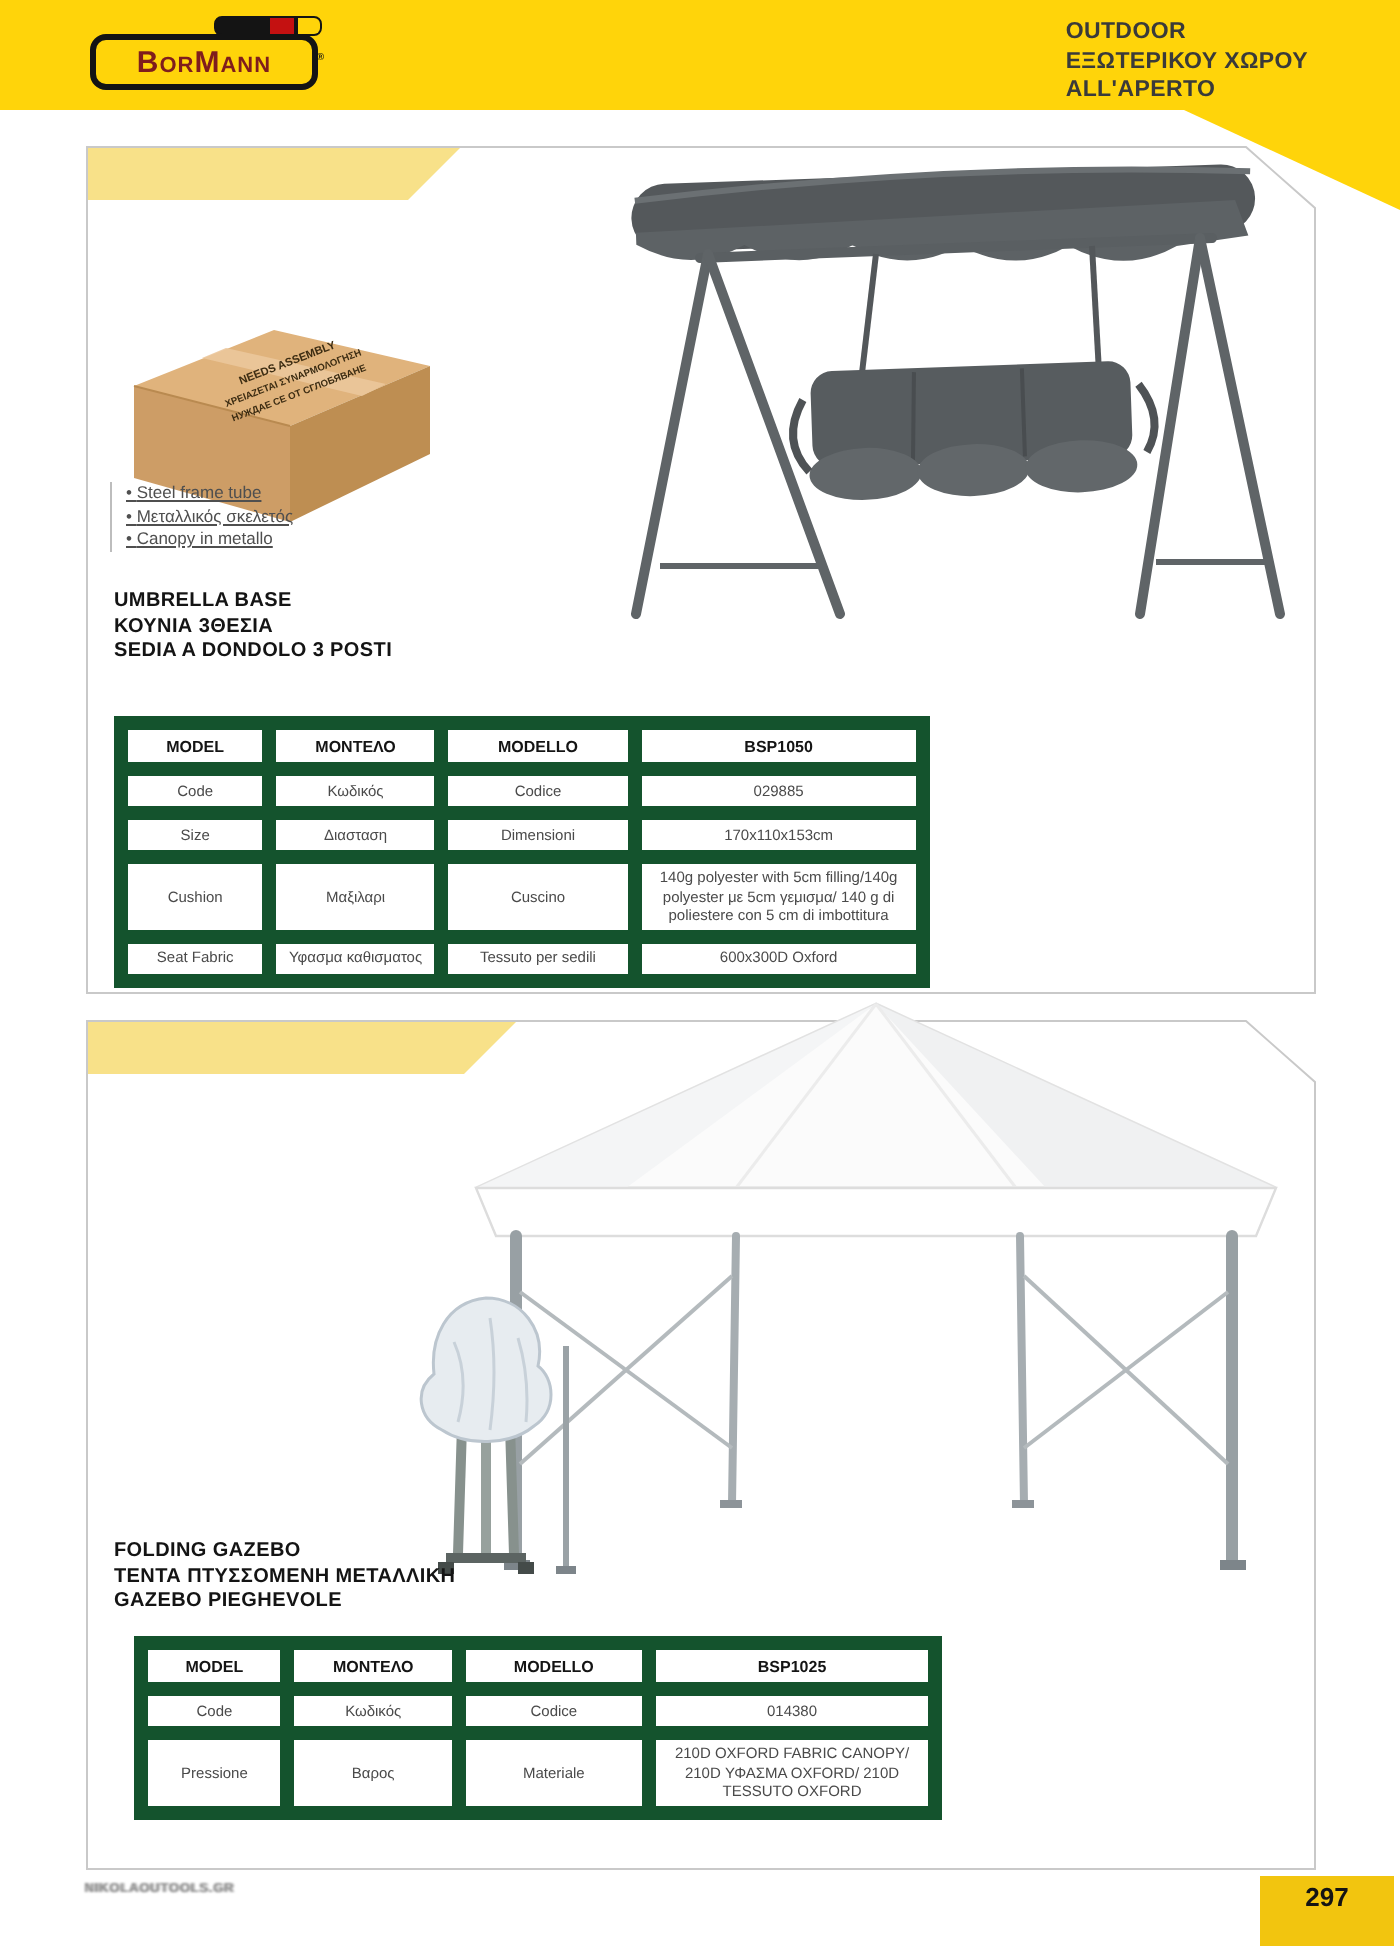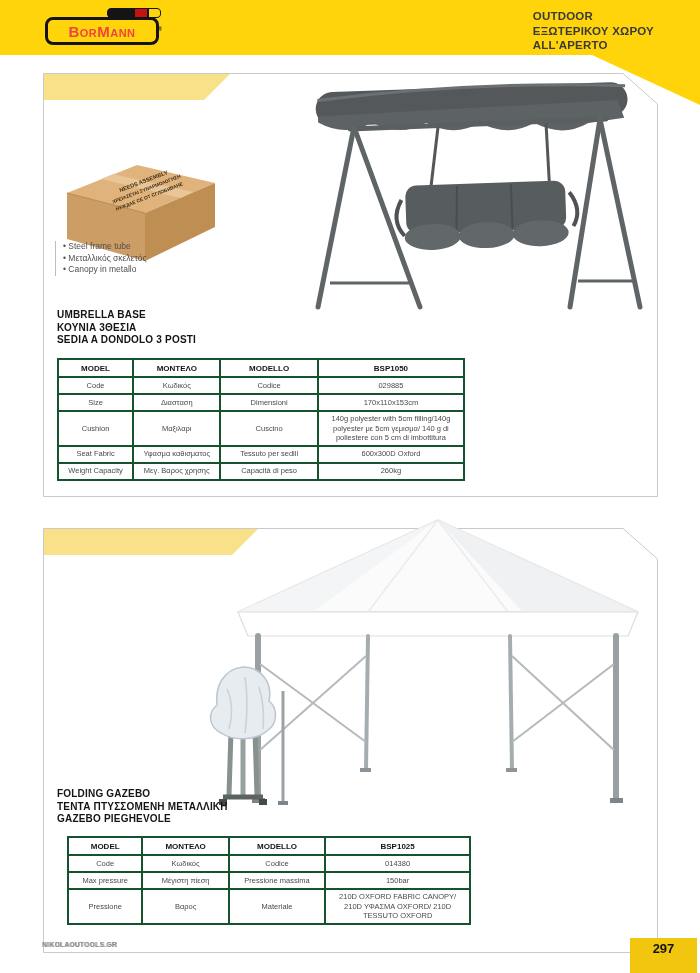--- a/index.html
+++ b/index.html
@@ -12,21 +12,21 @@
     clip-path:polygon(0 0,100% 0,100% 100%);}
   .logo{position:absolute;left:45px;top:8px;width:114px;height:37px;}
   .logo-bar{position:absolute;top:0;right:-2px;width:52px;height:8px;display:flex;
     border:1.5px solid #141414;border-radius:4px;overflow:hidden;background:#141414;}
   .logo-bar .seg-black{flex:1.3;background:#141414;}
   .logo-bar .seg-red{flex:0.55;background:#C41111;}
   .logo-bar .seg-gap{width:2px;background:#141414;}
   .logo-bar .seg-yellow{flex:0.55;background:#FFD40A;}
   .logo-box{position:absolute;left:0;bottom:0;width:108px;height:22px;border:3px solid #141414;
     border-radius:8px;display:flex;align-items:center;justify-content:center;}
-  .logo-text{font-weight:bold;font-size:15px;letter-spacing:0.5px;color:#ef4444;
+  .logo-text{font-weight:bold;font-size:15px;letter-spacing:0.5px;color:#7f1d1d;
     font-variant:small-caps;line-height:1;}
   .logo-reg{position:absolute;right:-6px;top:6px;font-size:5px;color:#141414;font-weight:bold;}
   .header-cat{position:absolute;right:46px;top:9px;text-align:left;font-weight:bold;
     font-size:11.5px;line-height:14.5px;color:#3a3a3a;letter-spacing:0.2px;}
 
   
   .panel{position:absolute;left:43px;width:615px;}
   .panel svg.frame{position:absolute;left:0;top:0;}
   .accent{position:absolute;top:1px;left:1px;height:26px;background:#F8E189;
     clip-path:polygon(0 0,100% 0,calc(100% - 26px) 100%,0 100%);}
@@ -34,21 +34,21 @@
   
   .features{position:absolute;border-left:1px solid #bdbdbd;padding-left:7px;
     font-size:8.5px;line-height:11.5px;color:#4f4f4f;}
   .feat-item::before{content:"• ";color:#4f4f4f;}
   .prod-title{position:absolute;font-weight:bold;font-size:10px;line-height:12.5px;
     color:#141414;letter-spacing:0.2px;}
 
   
   table.spec{border-collapse:collapse;table-layout:fixed;position:absolute;
     background:#fff;}
-  table.spec th, table.spec td{border:2px solid #14532d;text-align:center;
+  table.spec th, table.spec td{border:7px solid #14532d;text-align:center;
     vertical-align:middle;padding:2px 3px;}
   table.spec th{font-size:8px;font-weight:bold;color:#141414;height:12px;}
   table.spec td{font-size:7.5px;color:#4a4a4a;height:11px;line-height:9.5px;}
 
   
   .footer-site{position:absolute;left:42px;top:941px;font-size:6.5px;font-weight:bold;
     color:#8f8f8f;letter-spacing:0.4px;filter:blur(0.4px);text-shadow:1px 0 0 #b5b5b5;}
   .page-box{position:absolute;left:630px;top:938px;width:67px;height:35px;background:#F2C50F;
     text-align:center;}
   .page-num{font-weight:bold;font-size:13px;color:#141414;line-height:1;padding-top:4px;}
@@ -119,27 +119,27 @@
       <polygon points="84,56 154,26 154,70 84,104" fill="#BE8E52"></polygon>
       <polygon points="40,22 52,17 132,35 120,41" fill="#EBC79B" opacity="0.9"></polygon>
       <line x1="6" y1="36" x2="84" y2="56" stroke="#b98a50" stroke-width="1"></line>
       <g transform="rotate(-21 82 34)" fill="#3c2c12" font-family="Liberation Sans, sans-serif" font-weight="bold" text-anchor="middle">
         <text x="86" y="27" font-size="5.6">NEEDS ASSEMBLY</text>
         <text x="86" y="35" font-size="4.8">ΧΡΕΙΑΖΕΤΑΙ ΣΥΝΑΡΜΟΛΟΓΗΣΗ</text>
         <text x="86" y="43" font-size="4.8">НУЖДАЕ СЕ ОТ СГЛОБЯВАНЕ</text>
       </g>
     </svg>
 
-    <div class="features" style="left:12px;top:168px;">
+    <div class="features" style="left:12px;top:168px;text-decoration:underline;">
       <div class="feat-item">Steel frame tube</div>
       <div class="feat-item">Μεταλλικός σκελετός</div>
       <div class="feat-item">Canopy in metallo</div>
     </div>
 
-    <div class="prod-title" style="left:14px;top:236px;">
+    <div class="prod-title" style="left:14px;top:222px;">
       <div>UMBRELLA BASE</div>
       <div>ΚΟΥΝΙΑ 3ΘΕΣΙΑ</div>
       <div>SEDIA A DONDOLO 3 POSTI</div>
     </div>
 
     <table class="spec" style="left:14px;top:285px;width:408px;">
       <colgroup>
           <col style="width:18.5%">
           <col style="width:21.5%">
           <col style="width:24%">
@@ -169,31 +169,25 @@
         <td>Μαξιλαρι</td>
         <td>Cuscino</td>
         <td>140g polyester with 5cm filling/140g polyester με 5cm γεμισμα/ 140 g di poliestere con 5 cm di imbottitura</td>
       </tr>
       <tr>
         <td>Seat Fabric</td>
         <td>Υφασμα καθισματος</td>
         <td>Tessuto per sedili</td>
         <td>600x300D Oxford</td>
       </tr>
-      <tr>
-        <td>Weight Capacity</td>
-        <td>Μεγ. Βαρος χρησης</td>
-        <td>Capacità di peso</td>
-        <td>260kg</td>
-      </tr>
     </tbody>
       </table>
   </div>
 
-  <div class="panel" style="top:528px;height:425px;">
+  <div class="panel" style="top:510px;height:425px;">
     <svg class="frame" width="615" height="425" viewBox="0 0 615 425">
       <path d="M0.5,0.5 H580 L614.5,31 V424.5 H0.5 Z" fill="#ffffff" stroke="#c9c9c9" stroke-width="1"></path>
     </svg>
     <div class="accent" style="width:214px;"></div>
 
     <svg style="position:absolute;left:175px;top:-14px;" width="440" height="300" viewBox="0 0 440 300">
       <polygon points="220,6 20,98 420,98" fill="#fbfbfb" stroke="#e2e2e2" stroke-width="1.5"></polygon>
       <polygon points="220,6 420,98 305,98" fill="#f0f1f2"></polygon>
       <polygon points="220,6 20,98 95,98" fill="#f4f5f6"></polygon>
       <line x1="220" y1="6" x2="150" y2="98" stroke="#ececec" stroke-width="1.5"></line>
@@ -246,26 +240,20 @@
         <th>MODELLO</th>
         <th>BSP1025</th>
       </tr>
       <tr>
         <td>Code</td>
         <td>Κωδικός</td>
         <td>Codice</td>
         <td>014380</td>
       </tr>
       <tr>
-        <td>Max pressure</td>
-        <td>Μέγιστη πίεση</td>
-        <td>Pressione massima</td>
-        <td>150bar</td>
-      </tr>
-      <tr>
         <td>Pressione</td>
         <td>Βαρος</td>
         <td>Materiale</td>
         <td>210D OXFORD FABRIC CANOPY/ 210D ΥΦΑΣΜΑ OXFORD/ 210D TESSUTO OXFORD</td>
       </tr>
     </tbody>
       </table>
   </div>
 
   <div class="footer-site">NIKOLAOUTOOLS.GR</div>

